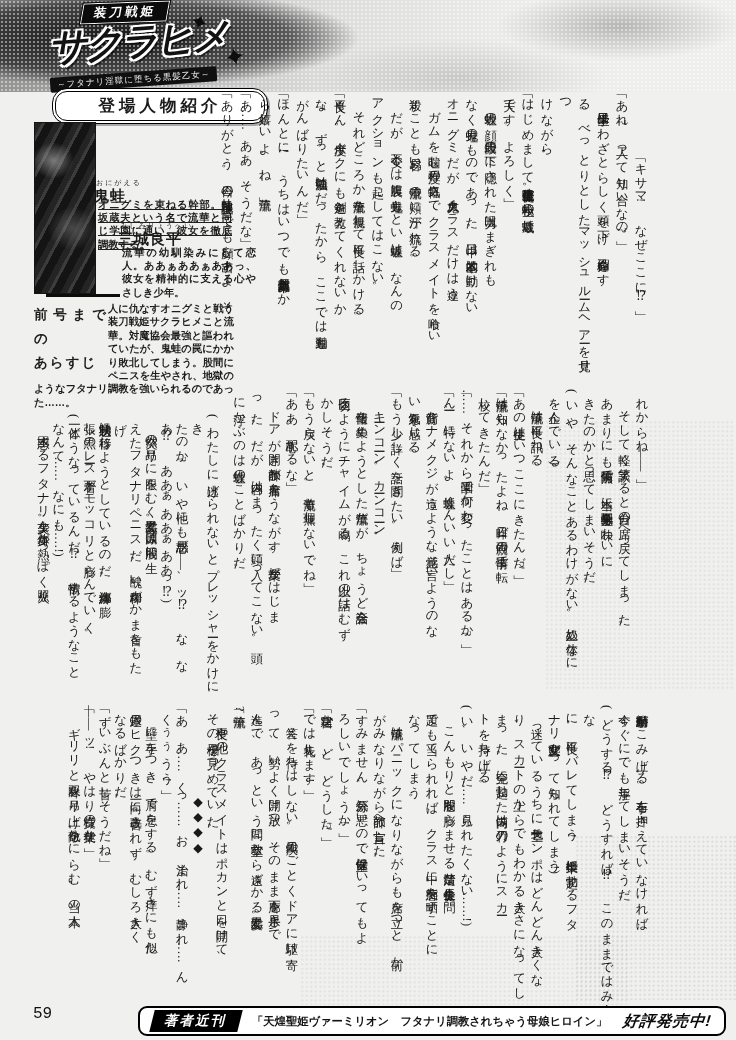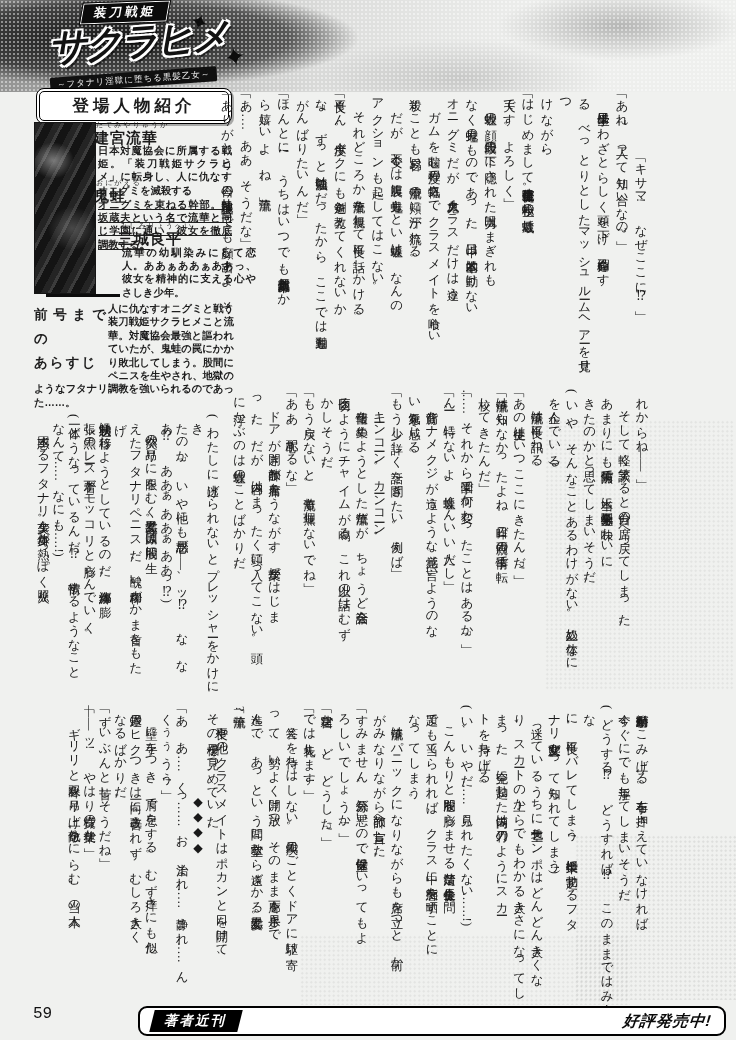--- a/index.html
+++ b/index.html
@@ -34,22 +34,22 @@
   .logo-title{font-weight:bold;font-style:italic;font-size:38px;letter-spacing:-3px;
     color:#121212;margin-top:-7px;transform:rotate(-4deg);white-space:nowrap;
     text-shadow:2px 2px 0 #fff,-2px -2px 0 #fff,2px -2px 0 #fff,-2px 2px 0 #fff,0 2px 0 #fff,2px 0 0 #fff,3px 4px 0 rgba(0,0,0,.55);}
   .logo-sub{display:inline-block;margin-left:2px;margin-top:-6px;background:#101010;color:#f2f2f2;
     font-size:8.5px;letter-spacing:1px;padding:1.5px 7px;border-radius:2px;transform:rotate(-4deg);}
   .spike{position:absolute;color:#0d0d0d;font-size:22px;}
   .spike.s1{left:142px;top:8px;transform:rotate(18deg);}
   .spike.s2{left:176px;top:40px;transform:rotate(-12deg);font-size:26px;}
   
   .sidebar{position:absolute;left:30px;top:88px;width:202px;}
-  .intro-box{width:178px;margin-left:6px;background:#fff;border:4px double #000;border-radius:8px;
-    text-align:center;font-weight:bold;font-size:16.5px;letter-spacing:4px;padding:3px 5px;
+  .intro-box{width:178px;margin-left:22px;background:#fff;border:4px double #000;border-radius:15px;
+    text-align:center;font-weight:bold;font-size:16.5px;letter-spacing:4px;padding:3px 15px;
     box-shadow:2px 2px 0 rgba(0,0,0,.3);}
   .portrait-strip{position:absolute;left:4px;top:34px;width:60px;height:170px;border:1.5px solid #151515;
     background:
       radial-gradient(ellipse 30px 26px at 30% 22%, rgba(200,200,200,.55), rgba(200,200,200,0) 70%),
       radial-gradient(ellipse 34px 30px at 62% 62%, rgba(170,170,170,.35), rgba(170,170,170,0) 72%),
       repeating-linear-gradient(118deg,#242424 0 6px,#3c3c3c 6px 9px,#141414 9px 17px);}
   .art-divider{position:absolute;left:16px;top:206px;width:74px;height:3px;background:#0c0c0c;}
   .char{position:absolute;left:64px;width:140px;}
   .char .furi{font-size:7px;letter-spacing:2px;color:#222;margin-left:2px;}
   .char .cname{font-weight:bold;font-size:15px;letter-spacing:1px;line-height:1.05;}
@@ -99,25 +99,20 @@
     <div class="logo-banner">装刀戦姫</div>
     <div class="logo-title">サクラヒメ</div>
     <div class="logo-sub">～フタナリ淫獄に堕ちる黒髪乙女～</div>
   </div>
 
   <div class="sidebar">
     <div class="intro-box">登場人物紹介</div>
     <div class="portrait-strip"></div>
     <div class="art-divider"></div>
 
-    <div class="char c1">
-      <div class="furi">たてみやりゅうか</div>
-      <div class="cname">建宮流華</div>
-      <div class="cdesc">日本対魔協会に所属する戦姫。「装刀戦姫サクラヒメ」に転身し、人に仇なすオニグミを滅殺する</div>
-    </div>
     <div class="char c2">
       <div class="furi">おにがえる</div>
       <div class="cname">鬼蛙</div>
       <div class="cdesc">オニグミを束ねる幹部。蛙坂蔵夫という名で流華と同じ学園に通い、彼女を徹底調教する。</div>
     </div>
     <div class="char c3">
       <div class="furi">みしろりょうへい</div>
       <div class="cname">三城良平</div>
       <div class="cdesc">流華の幼馴染みにして恋人。ああぁああぁああっ、彼女を精神的に支える心やさしき少年。</div>
     </div>
@@ -225,20 +220,21 @@
       <p>尿道のヒクつきは一向に改善されず、むしろ大きく</p>
       <p>なるばかりだ。</p>
       <p>「ずいぶんと苦しそうだね」</p>
       <p>「――ッ!　やはり貴様の仕業か!」</p>
       <p>　ギリリと双眸を吊り上げ仇敵をにらむ。当の本人</p>
     </div>
 
   <div class="page-num">59</div>
   <div class="pub-bar">
     <div class="pub-label">著者近刊</div>
+    <div class="pub-book">「天煌聖姫ヴァーミリオン　フタナリ調教されちゃう母娘ヒロイン」</div>
     <div class="pub-status">好評発売中!</div>
   </div>
 
   <div class="shade bottom-shade" style="z-index:-1;">
     <div class="dots-light" style="opacity:.5"></div>
   </div>
 
 </div>
 
 </body></html>

